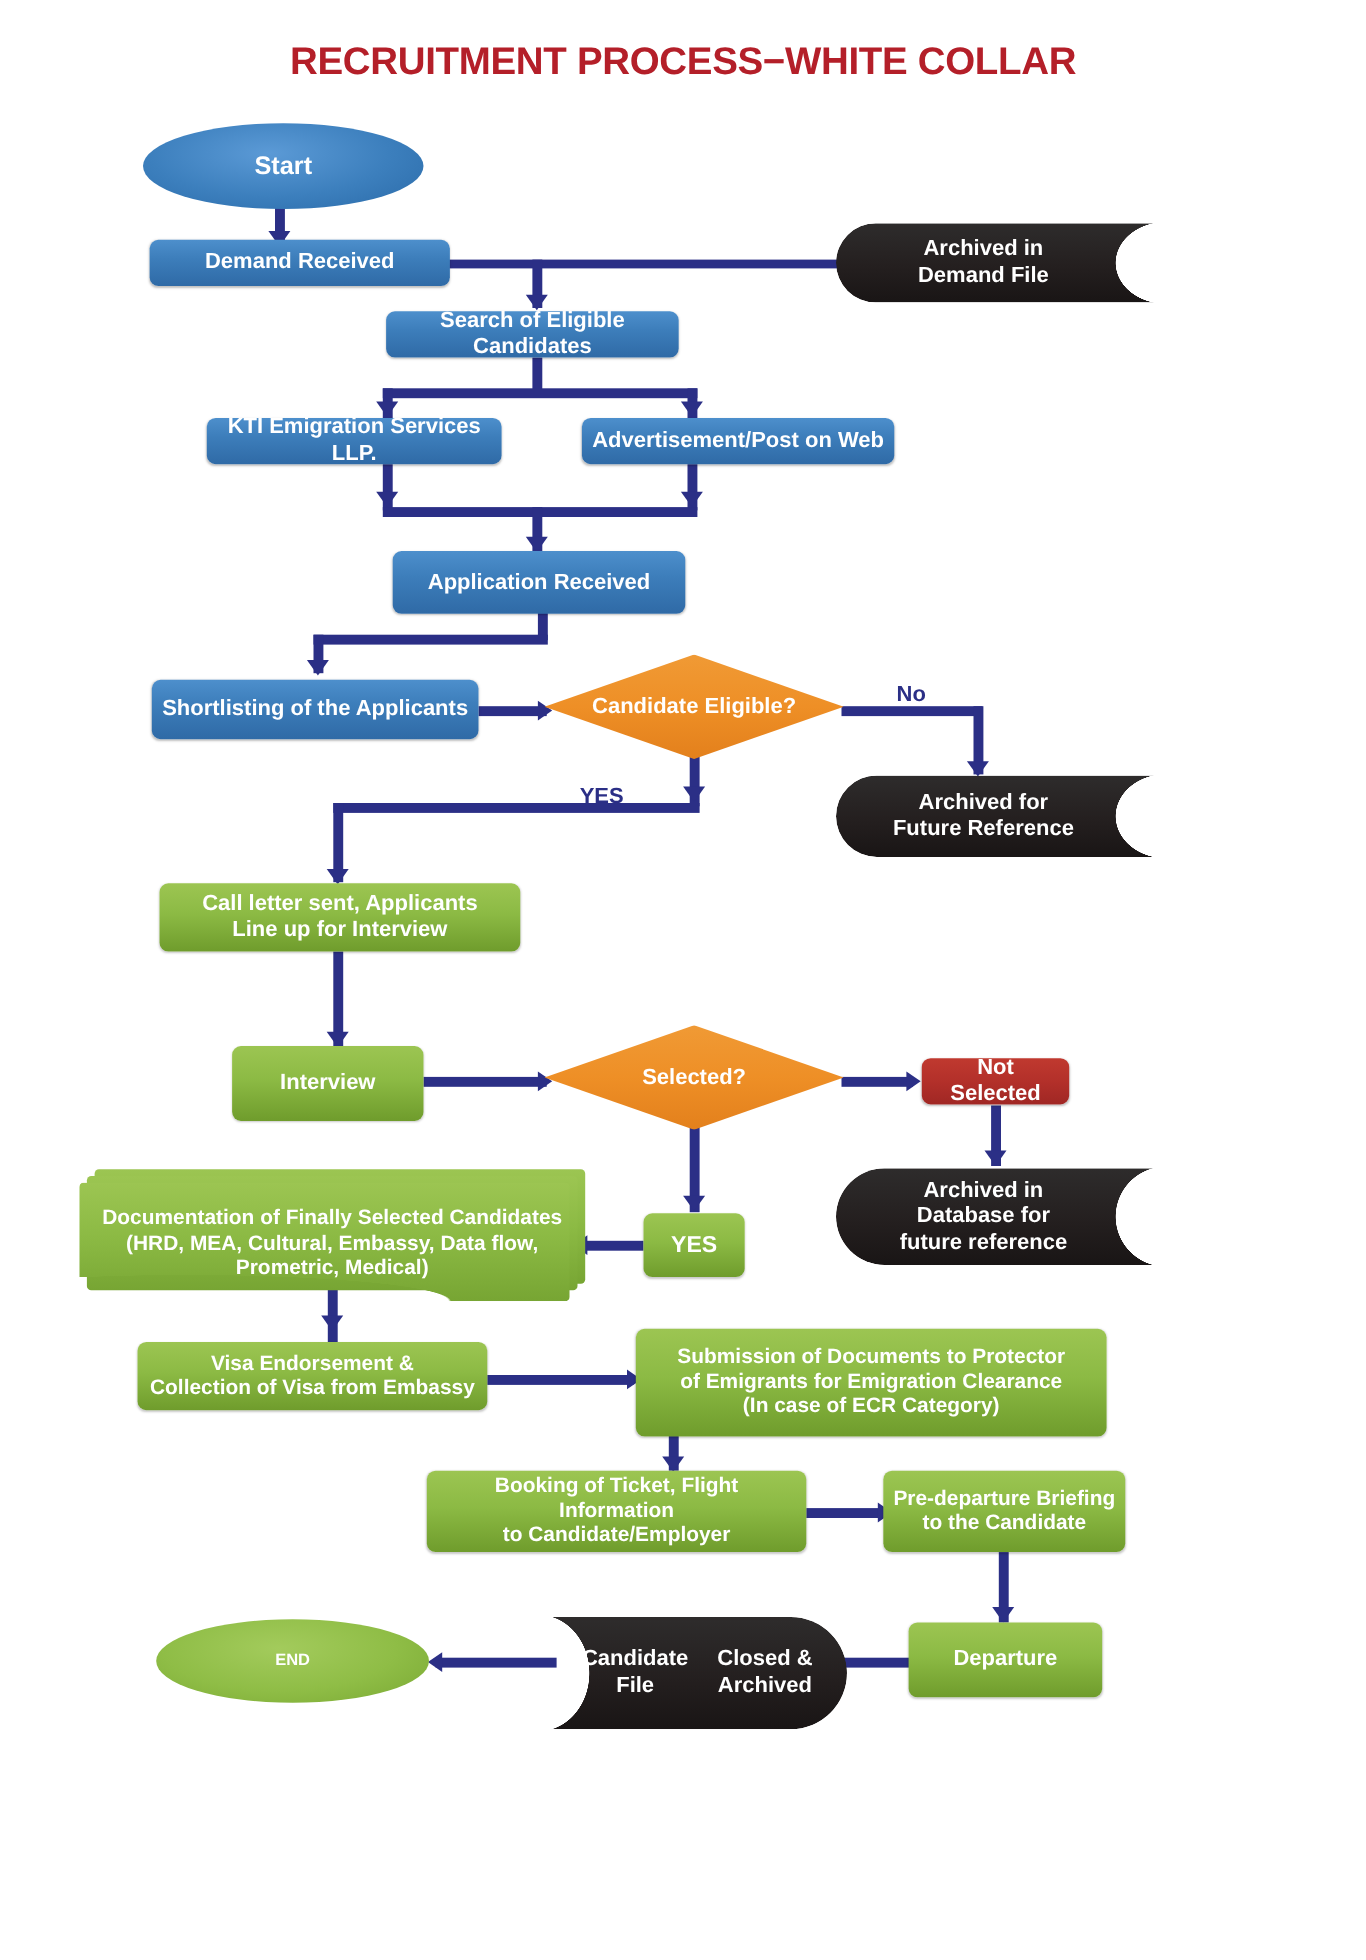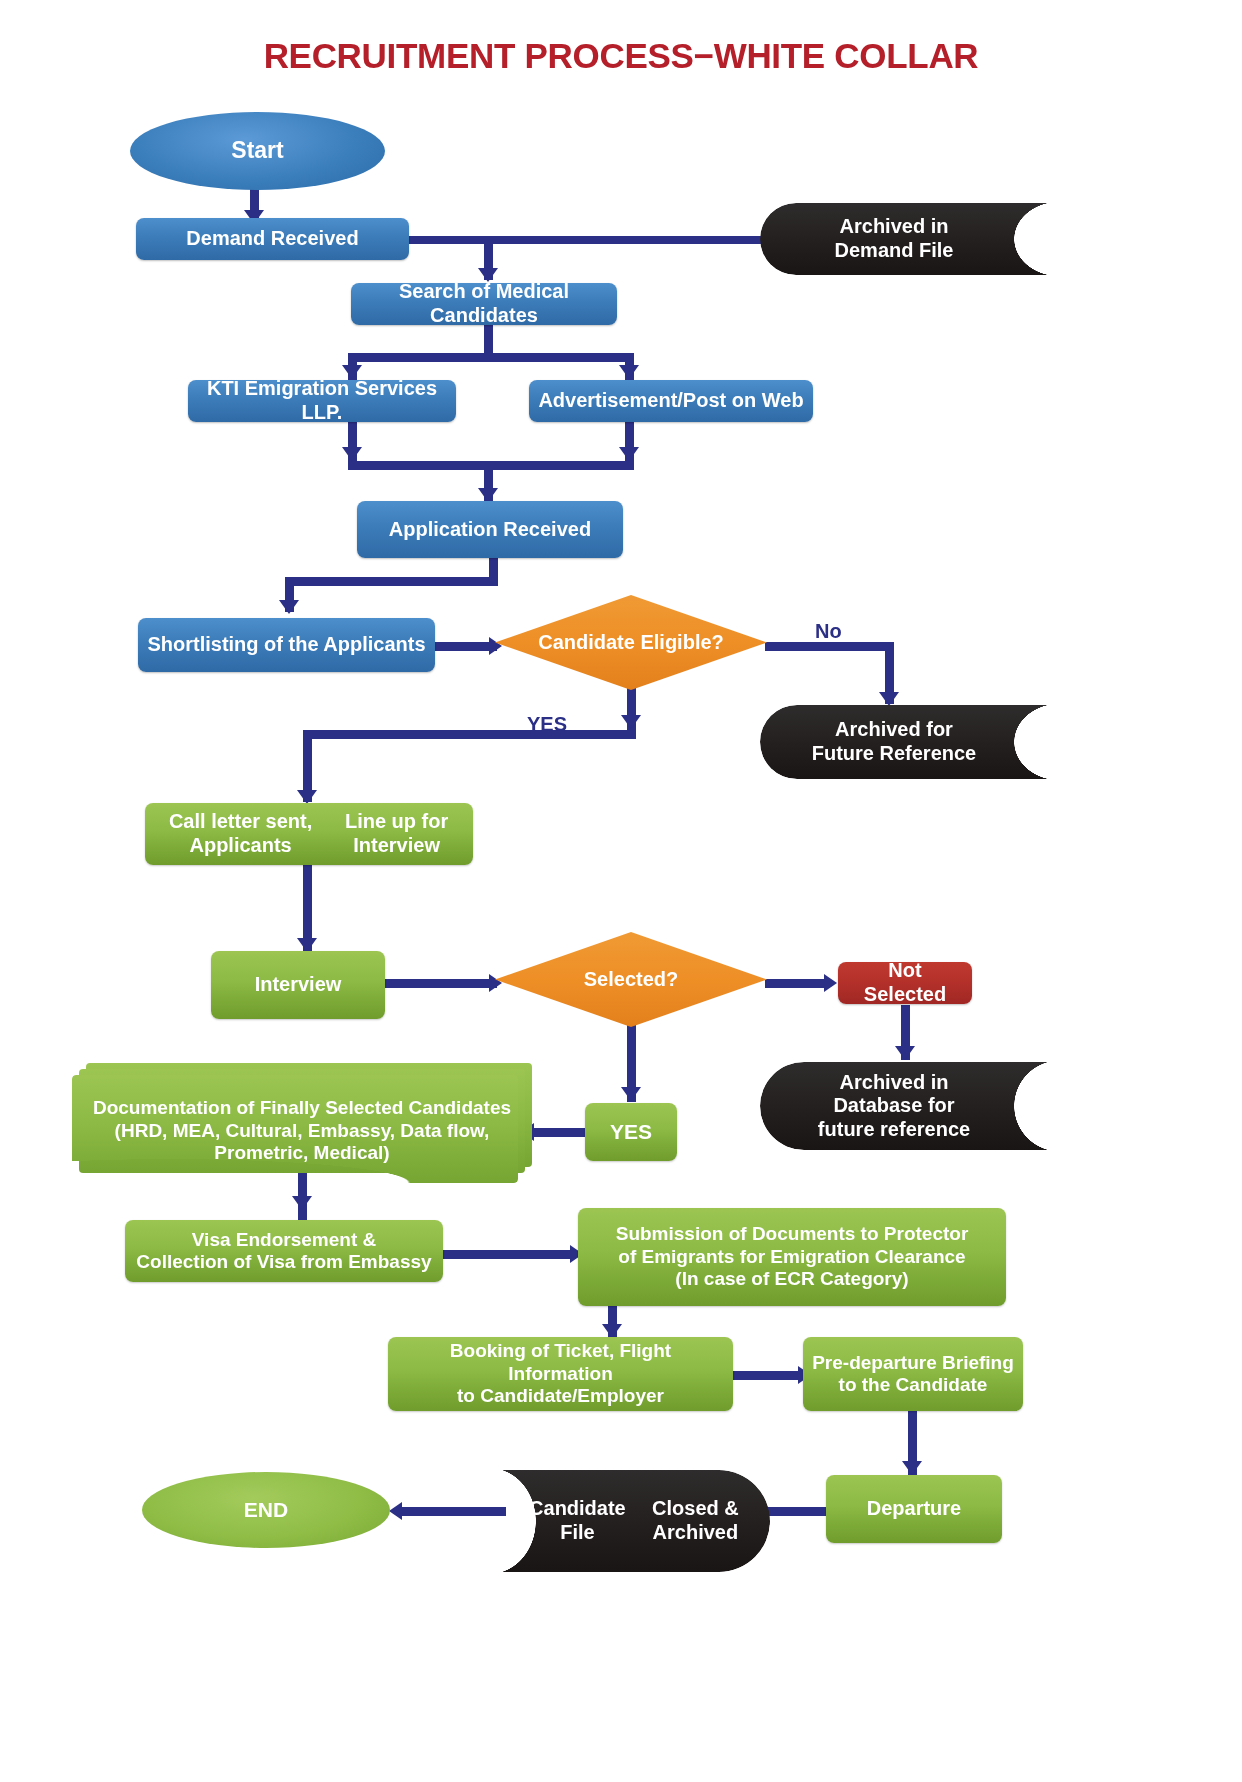--- a/index.html
+++ b/index.html
@@ -244,21 +244,21 @@
   <div class="node blue" style="left:136px; top:218px; width:273px; height:42px; font-size:20px;">
     <span>Demand Received</span>
   </div>
 
   <div class="node archive" style="left:760px; top:203px; width:300px; height:72px; font-size:20px; flex-direction:column; padding-right:40px;">
     <span>Archived in</span>
     <span>Demand File</span>
   </div>
 
   <div class="node blue" style="left:351px; top:283px; width:266px; height:42px; font-size:20px;">
-    <span>Search of Medical Candidates</span>
+    <span>Search of Eligible Candidates</span>
   </div>
 
   <div class="node blue" style="left:188px; top:380px; width:268px; height:42px; font-size:20px;">
     <span>KTI Emigration Services LLP.</span>
   </div>
 
   <div class="node blue" style="left:529px; top:380px; width:284px; height:42px; font-size:20px;">
     <span>Advertisement/Post on Web</span>
   </div>
 
@@ -272,21 +272,21 @@
 
   <div class="node diamond" style="left:495px; top:595px; width:272px; height:95px; font-size:20px;">
     <span>Candidate Eligible?</span>
   </div>
 
   <div class="node archive" style="left:760px; top:705px; width:300px; height:74px; font-size:20px; flex-direction:column; padding-right:40px;">
     <span>Archived for</span>
     <span>Future Reference</span>
   </div>
 
-  <div class="node green" style="left:145px; top:803px; width:328px; height:62px; font-size:20px; flex-direction:row;">
+  <div class="node green" style="left:145px; top:803px; width:328px; height:62px; font-size:20px; flex-direction:column;">
     <span>Call letter sent, Applicants</span>
     <span>Line up for Interview</span>
   </div>
 
   <div class="node green" style="left:211px; top:951px; width:174px; height:68px; font-size:20px;">
     <span>Interview</span>
   </div>
 
   <div class="node diamond" style="left:495px; top:932px; width:272px; height:95px; font-size:20px;">
     <span>Selected?</span>
@@ -343,17 +343,17 @@
 
   <div class="node green" style="left:826px; top:1475px; width:176px; height:68px; font-size:20px;">
     <span>Departure</span>
   </div>
 
   <div class="node archive-left" style="left:490px; top:1470px; width:280px; height:102px; font-size:20px; flex-direction:row; padding-left:36px;">
     <span>Candidate File</span>
     <span>Closed &amp;  Archived</span>
   </div>
 
-  <div class="node oval-green" style="left:142px; top:1472px; width:248px; height:76px; font-size:21px;justify-content:center;">
+  <div class="node oval-green" style="left:142px; top:1472px; width:248px; height:76px; font-size:15px;justify-content:center;">
     <span>END</span>
   </div>
 
 </div>
 
 </body></html>

